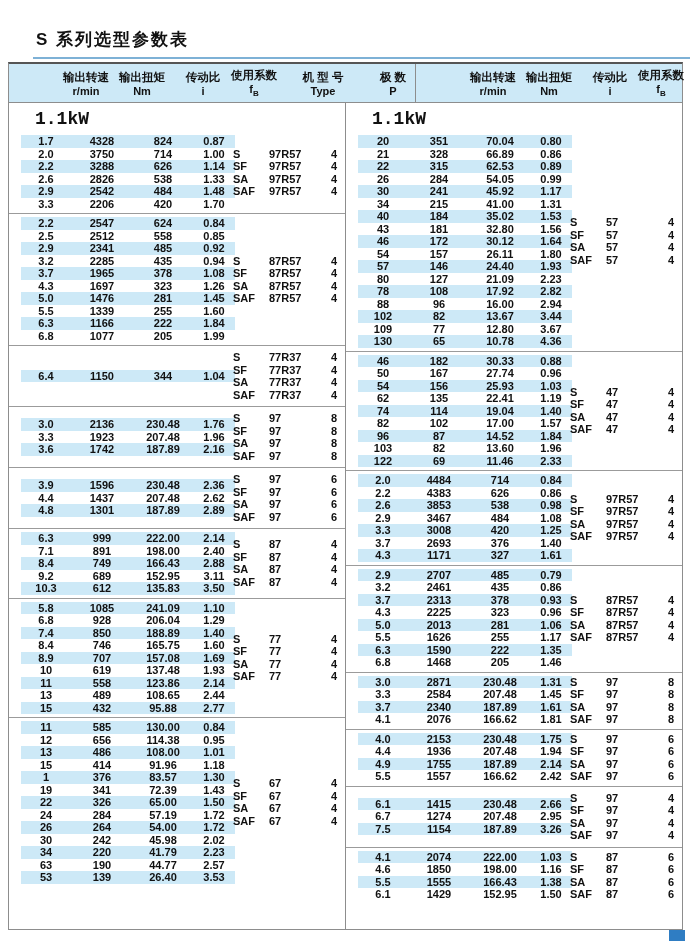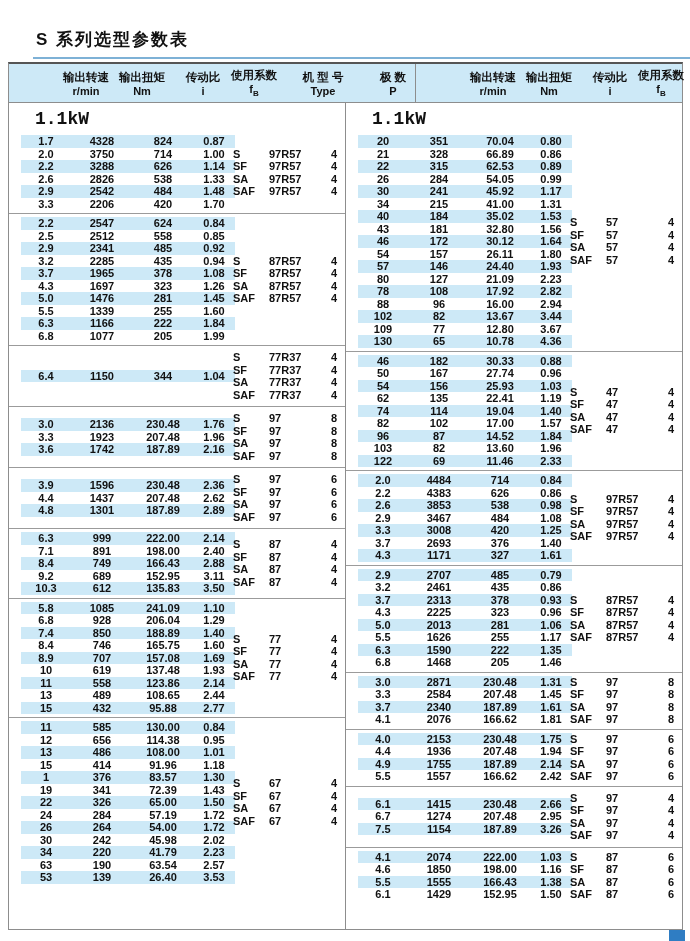--- a/index.html
+++ b/index.html
@@ -564,21 +564,21 @@
                 </div>
                 <div class="row">
                   <div class="cell">34</div>
                   <div class="cell">220</div>
                   <div class="cell">41.79</div>
                   <div class="cell">2.23</div>
                 </div>
                 <div class="row">
                   <div class="cell">63</div>
                   <div class="cell">190</div>
-                  <div class="cell">63.54</div>
+                  <div class="cell">44.77</div>
                   <div class="cell">2.57</div>
                 </div>
                 <div class="row">
                   <div class="cell">53</div>
                   <div class="cell">139</div>
                   <div class="cell">26.40</div>
                   <div class="cell">3.53</div>
                 </div>
               </div>
               <div class="types">

